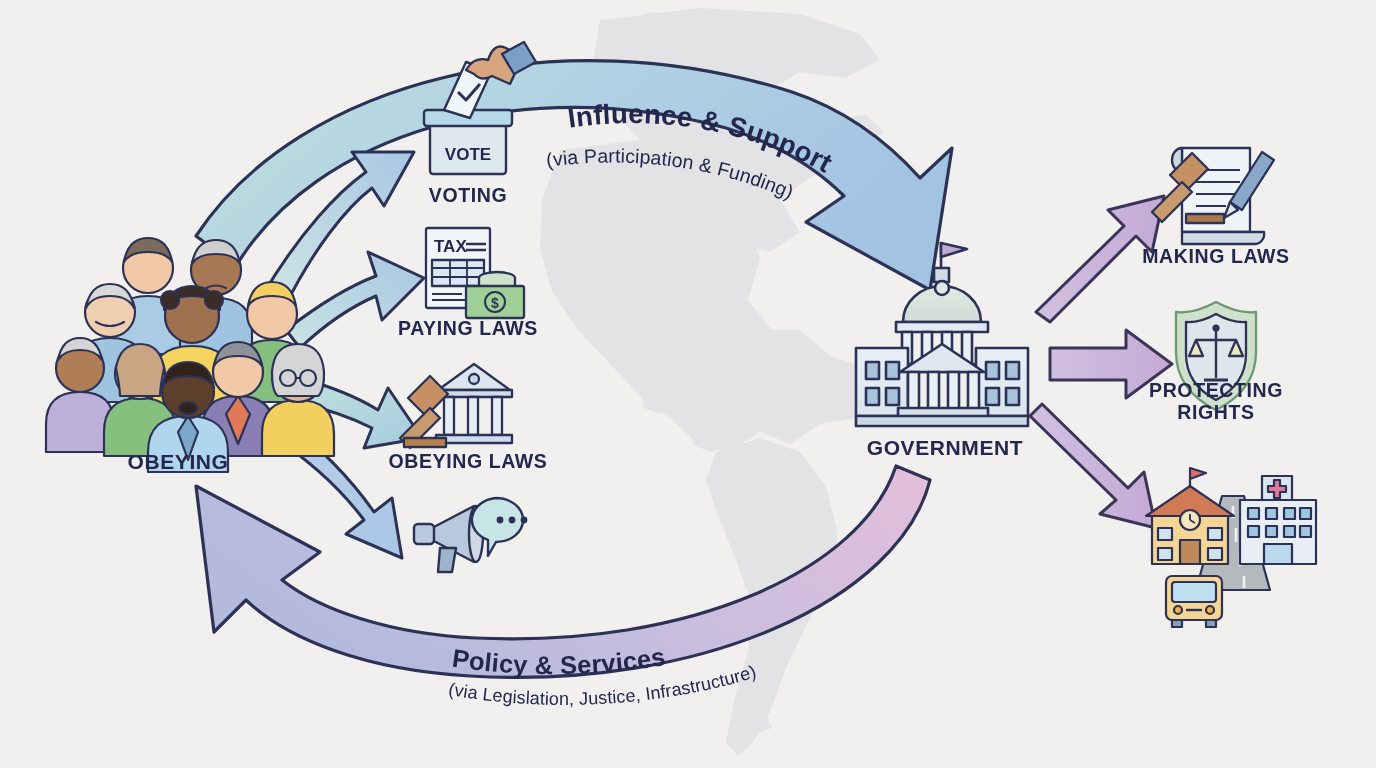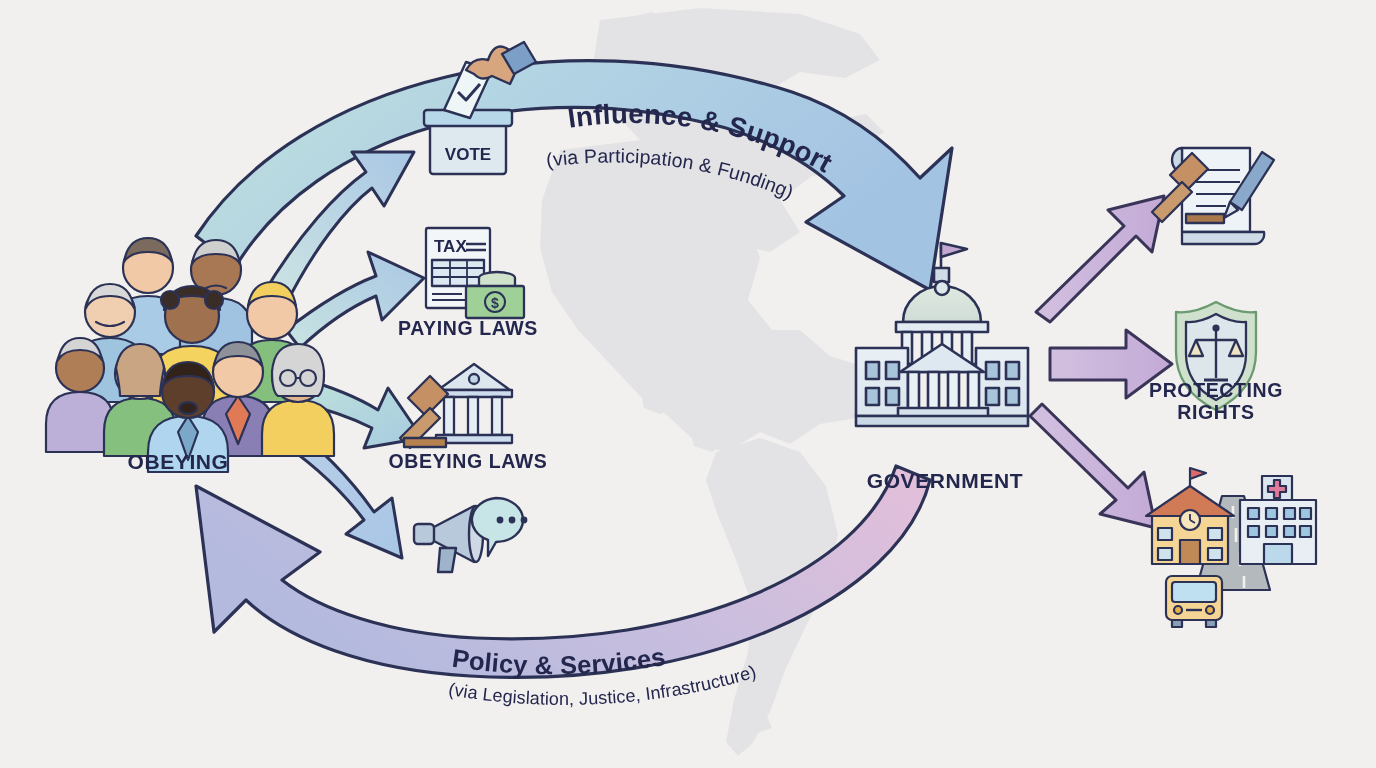--- a/index.html
+++ b/index.html
@@ -359,21 +359,23 @@
       <circle cx="1178" cy="610" r="4" fill="#e8b24a"></circle>
       <circle cx="1210" cy="610" r="4" fill="#e8b24a"></circle>
       <path d="M1186,610 l16,0" stroke-width="2.4"></path>
       <rect x="1172" y="620" width="10" height="7" fill="#88a0b5"></rect>
       <rect x="1206" y="620" width="10" height="7" fill="#88a0b5"></rect>
     </g>
   </svg>
 
   <div class="lbl lbl-citizens" style="left:78px; top:450px; width:200px;">OBEYING</div>
 
+  <div class="lbl lbl-mid" style="left:368px; top:185px; width:200px;">VOTING</div>
   <div class="lbl lbl-mid" style="left:368px; top:318px; width:200px;">PAYING LAWS</div>
   <div class="lbl lbl-mid" style="left:368px; top:451px; width:200px;">OBEYING LAWS</div>
 
-  <div class="lbl lbl-gov" style="left:845px; top:436px; width:200px;margin-top:33px;">GOVERNMENT</div>
-
+  <div class="lbl lbl-gov" style="left:845px; top:436px; width:200px;">GOVERNMENT</div>
+
+  <div class="lbl lbl-right" style="left:1116px; top:246px; width:200px;">MAKING LAWS</div>
   <div class="lbl lbl-right" style="left:1116px; top:380px; width:200px;">PROTECTING
 RIGHTS</div>
 
 </div>
 
 </body></html>

